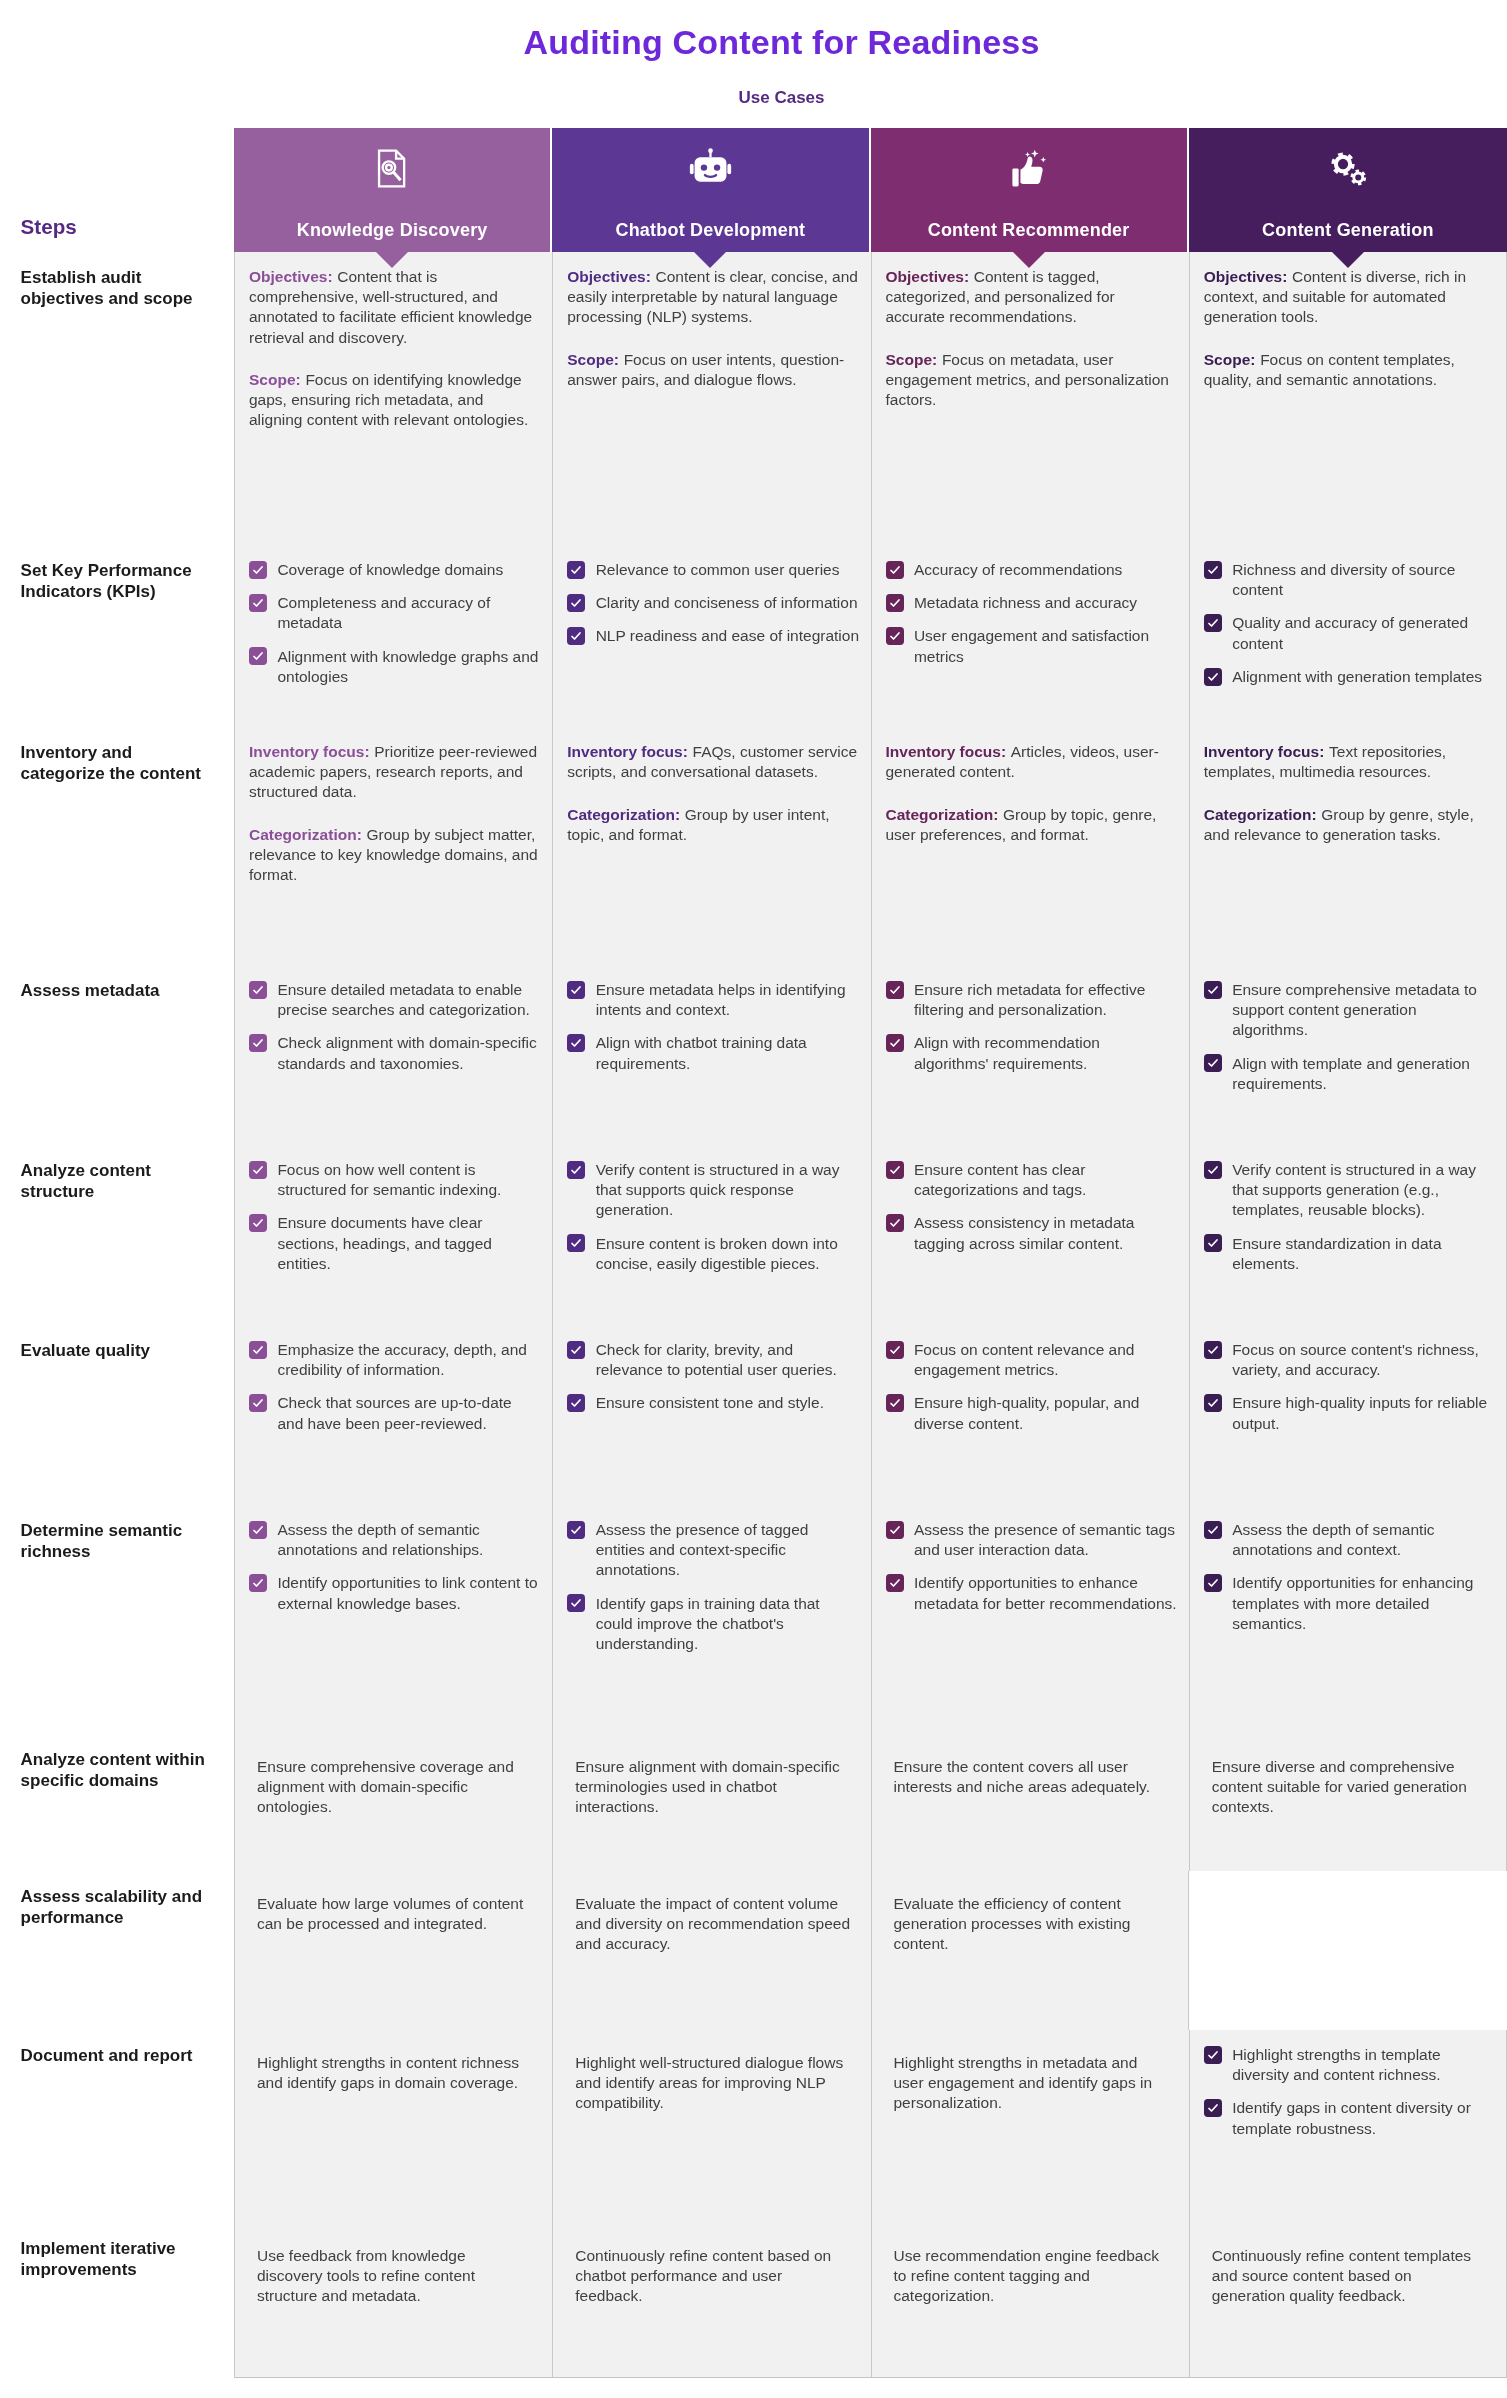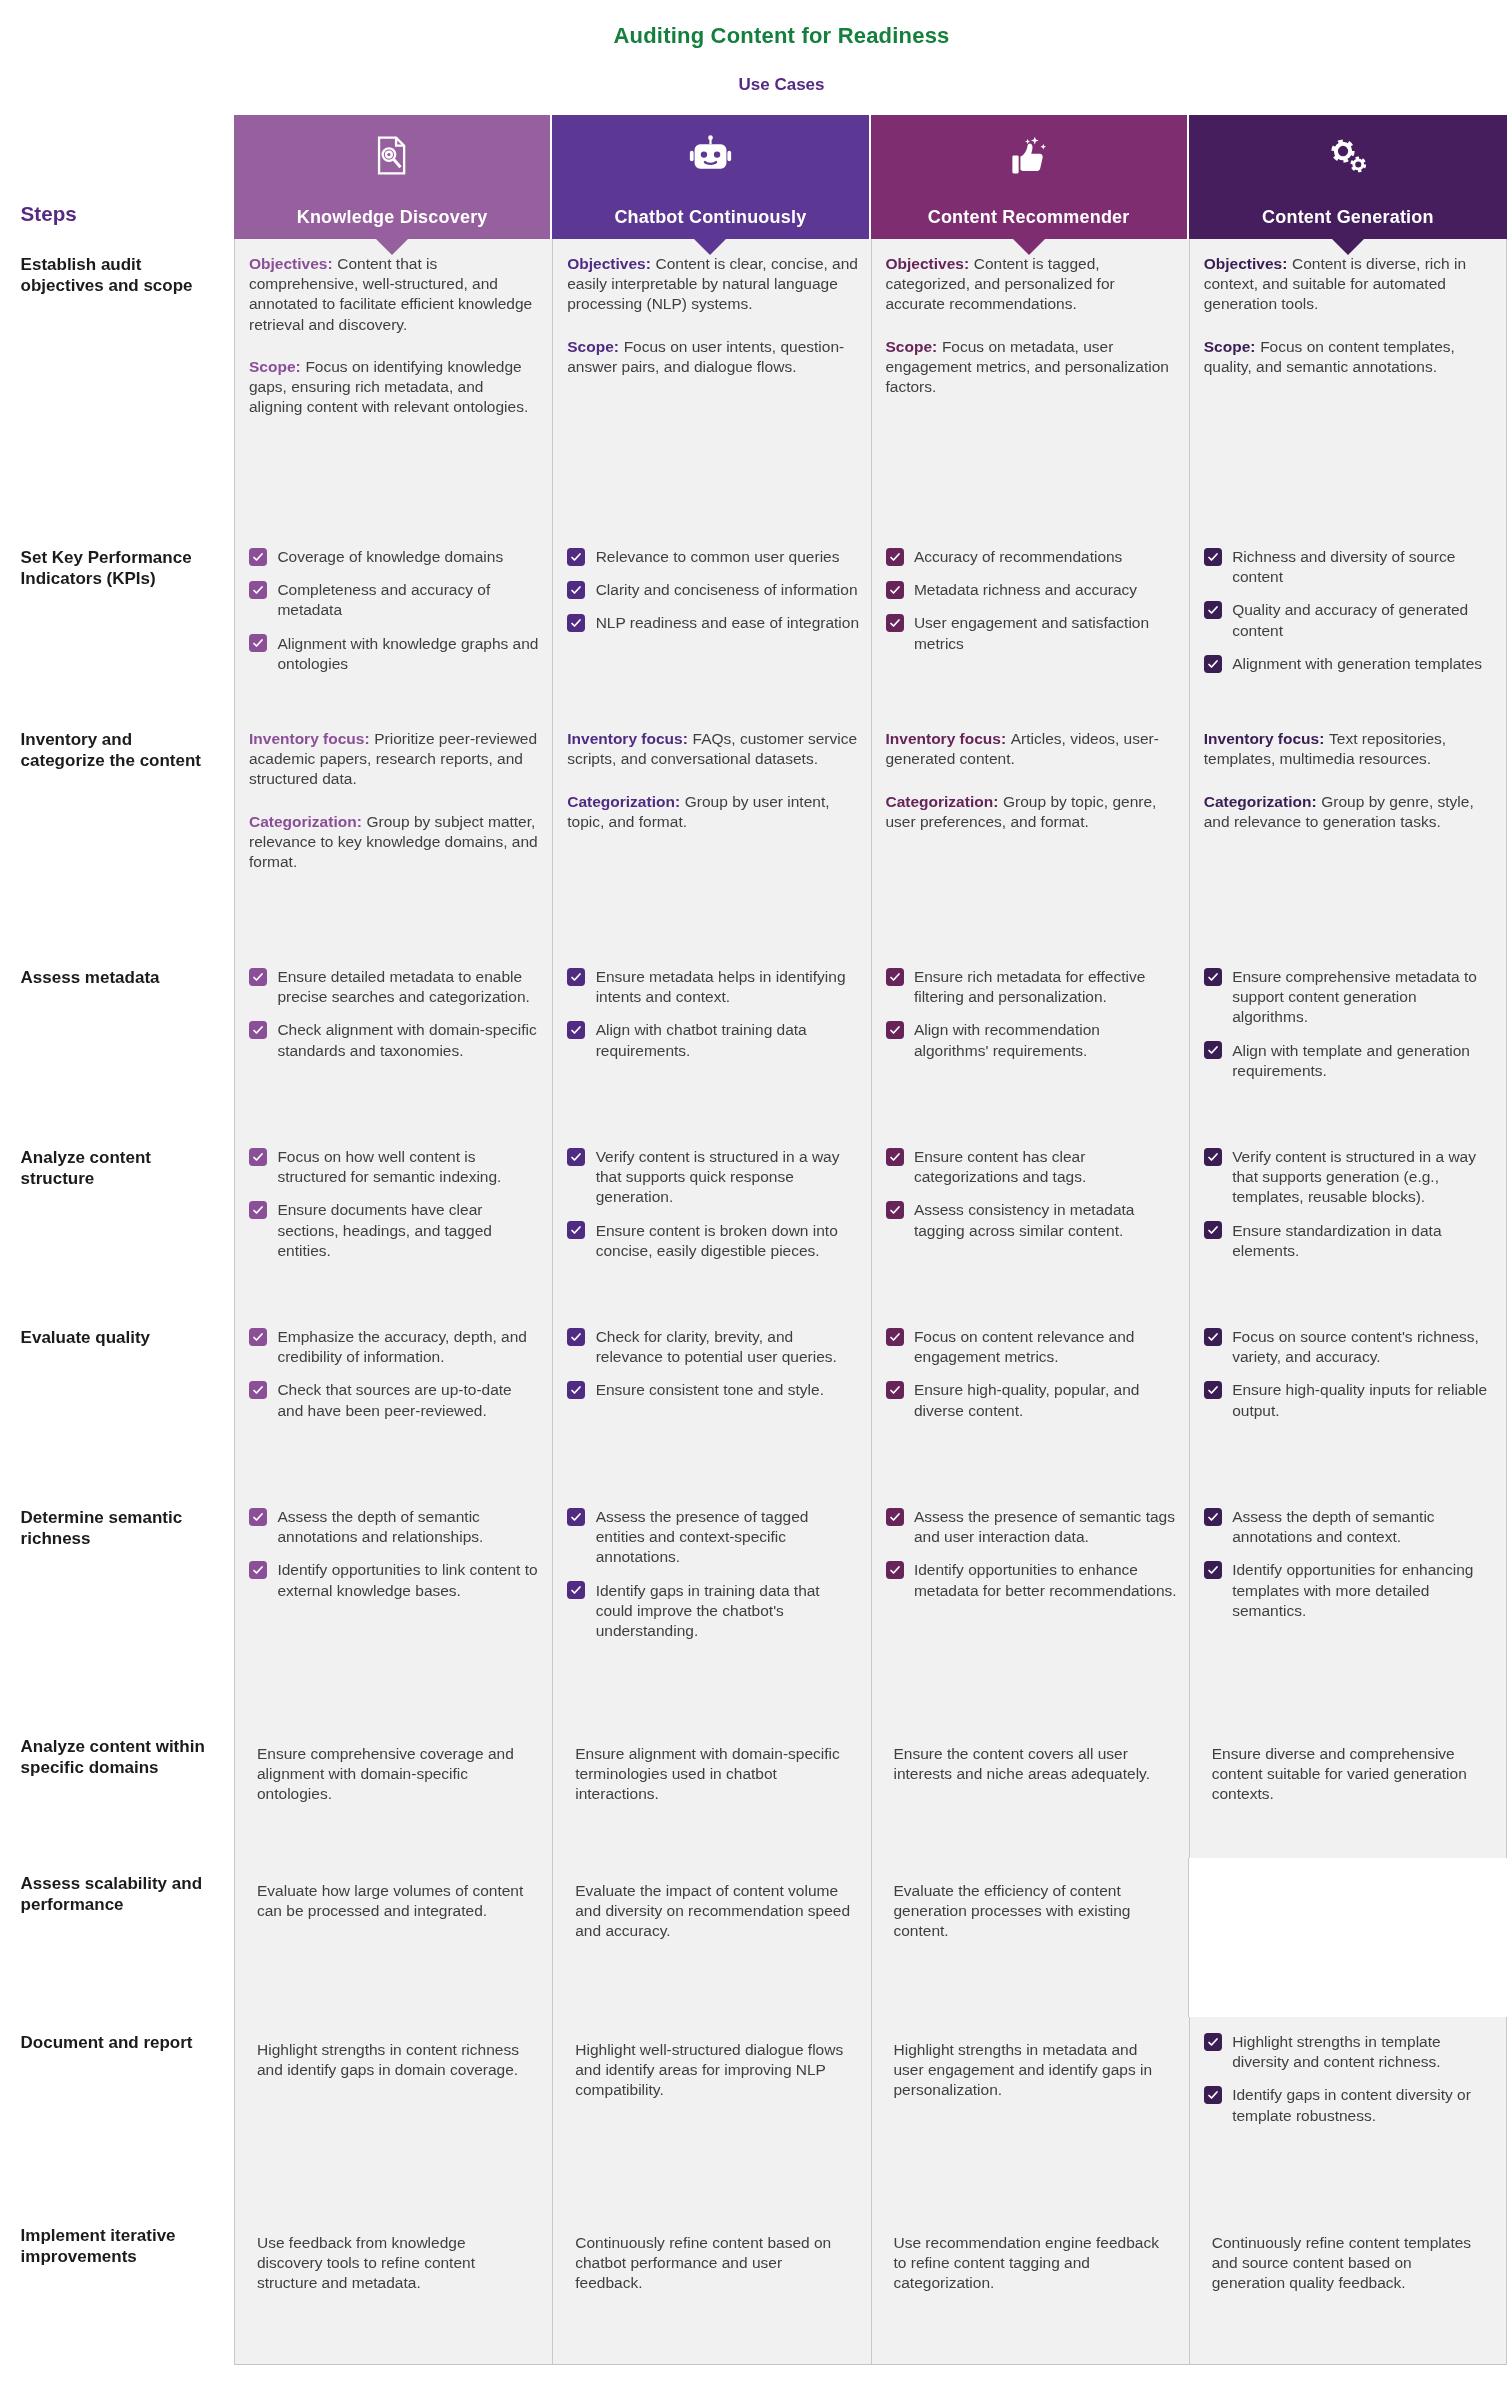--- a/index.html
+++ b/index.html
@@ -1,19 +1,19 @@
 <!DOCTYPE html>
 <html style="font-size:15px"><head>
 <meta charset="utf-8">
 <style>
   html,body{margin:0;padding:0;background:#ffffff;}
   body{width:1507px;font-family:"Liberation Sans", sans-serif;-webkit-font-smoothing:antialiased;}
   .page{width:1507px;position:relative;}
   .titlebar{padding-top:22.5px;text-align:center;}
-  .main-title{font-size:22px;font-weight:800;color:#15803d;letter-spacing:0.2px;margin:0 0 0 56px;}
+  .main-title{font-size:34px;font-weight:800;color:#6d28d9;letter-spacing:0.2px;margin:0 0 0 56px;}
   .subtitle{font-size:17px;font-weight:800;color:#562a83;margin:26px 0 0 56px;text-align:center;}
   .grid{margin-top:20.6px;}
   .grid-row{display:grid;grid-template-columns:234px repeat(4,1fr);}
   
   .header-row{height:124px;}
   .steps-cell{display:flex;align-items:flex-end;padding:0 0 13px 20.6px;}
   .steps-cell span{font-size:20.6px;font-weight:800;color:#562a83;}
   .col-head{position:relative;display:flex;flex-direction:column;align-items:center;justify-content:space-between;padding:11.2px 7.5px 11.2px;color:#fff;}
   .col-head:not(:last-child){border-right:2.8px solid #ffffff;}
   .col-head .icon{height:58px;display:flex;align-items:center;justify-content:center;}
@@ -66,21 +66,21 @@
               <line x1="24" y1="6" x2="24" y2="12" stroke="#fff" stroke-width="2.4"></line>
               <circle cx="24" cy="5" r="2.5" fill="#fff"></circle>
               <rect x="7" y="12" width="34" height="26" rx="6" fill="#fff"></rect>
               <rect x="2" y="19" width="4" height="11" rx="2" fill="#fff"></rect>
               <rect x="42" y="19" width="4" height="11" rx="2" fill="#fff"></rect>
               <circle cx="17" cy="23" r="3.4" fill="#5c3894"></circle>
               <circle cx="31" cy="23" r="3.4" fill="#5c3894"></circle>
               <path d="M18 31c2 2.4 10 2.4 12 0" fill="none" stroke="#5c3894" stroke-width="2.4" stroke-linecap="round"></path>
             </svg>
           </span>
-          <div class="col-label">Chatbot Continuously</div>
+          <div class="col-label">Chatbot Development</div>
           <div class="arrow" style="border-top-color: rgb(92, 56, 148);"></div>
         </div>
         <div class="col-head" style="background: rgb(127, 45, 113);">
           <span class="icon">
             <svg viewBox="0 0 48 48" width="43" height="43">
               <g fill="#fff">
                 <rect x="6" y="24" width="7" height="20" rx="1.5"></rect>
                 <path d="M15 42V25c4-1 7-7 8-12 .4-2.2 2.8-3 4.3-1.6 1.8 1.6 1.5 5.4-.3 10.6h9.5c2.2 0 3.8 2 3.3 4.2l-2.7 12c-.4 1.9-2 3.2-3.9 3.2H19c-1.5 0-3-.6-4-1.4z"></path>
                 <path d="M31 3l1.2 3.1 3.1 1.2-3.1 1.2L31 11.6l-1.2-3.1-3.1-1.2 3.1-1.2z"></path>
                 <path d="M40.5 11l.9 2.3 2.3.9-2.3.9-.9 2.3-.9-2.3-2.3-.9 2.3-.9z"></path>

